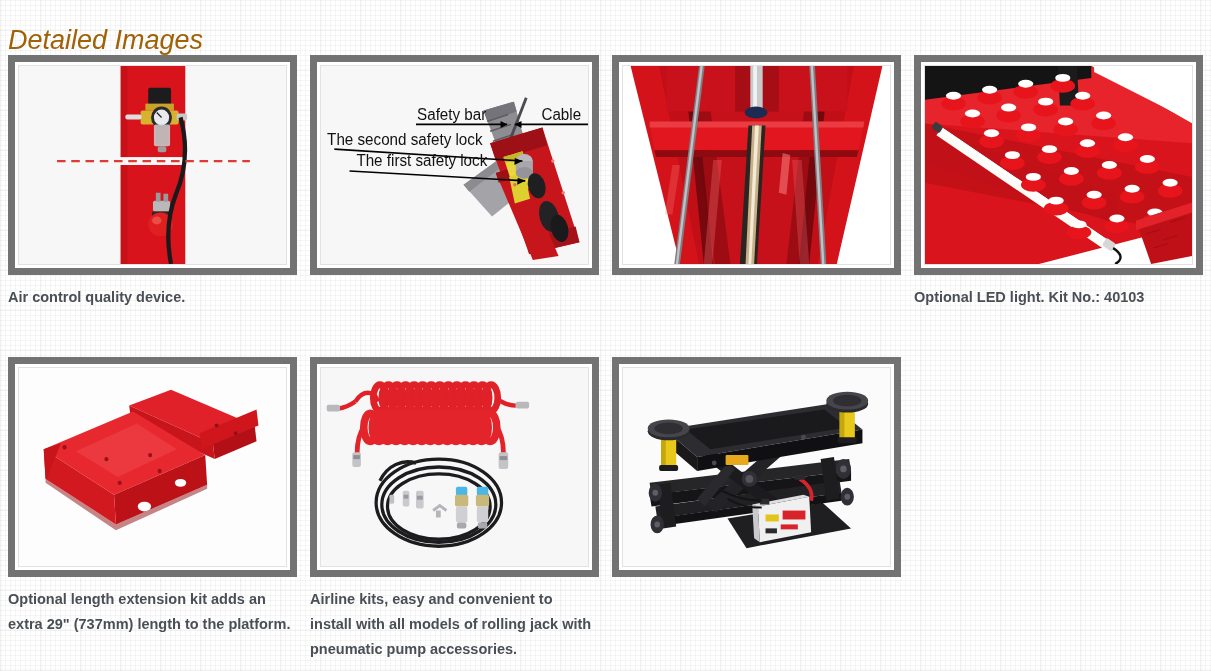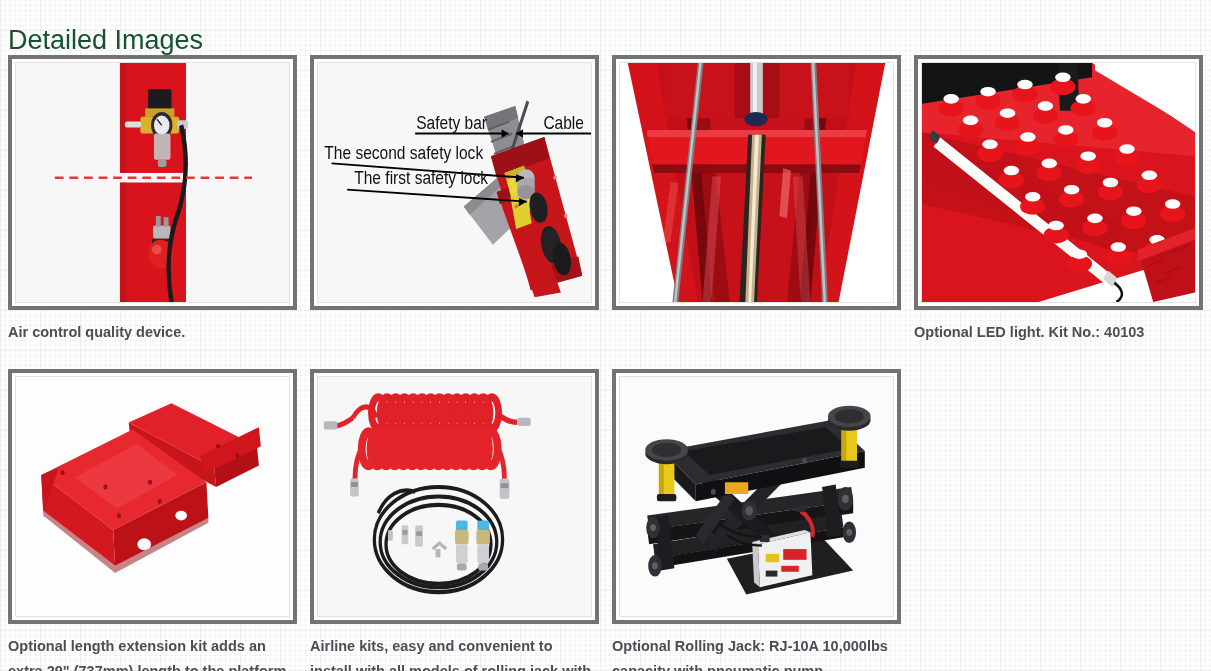--- a/index.html
+++ b/index.html
@@ -19,47 +19,48 @@
     font-family: "Liberation Sans", sans-serif;
     overflow: hidden;
     position: relative;
   }
   .page-title {
     position: absolute;
     left: 8px;
     top: 2px;
     font-size: 27px;
     font-weight: 400;
-    color: #14532d;
+    color: #a16207;
     letter-spacing: 0px;
     line-height: 40px;
+    font-style: italic;
   }
   .grid {
     position: absolute;
     left: 0;
     top: 55px;
     width: 1211px;
   }
   .row {
     display: flex;
     flex-direction: row;
   }
-  .row-2 { margin-top: 14px; }
+  .row-2 { margin-top: 2px; }
   .cell {
     width: 302px;
     box-sizing: border-box;
     padding: 0 6px 0 8px;
   }
   .frame {
-    border: 4px solid #737373;
+    border: 7px solid #737373;
     background: #ffffff;
     padding: 3px;
     box-sizing: border-box;
     width: 289px;
-    height: 255px;
+    height: 220px;
   }
   .frame-inner {
     border: 1px solid #e2e2e2;
     width: 100%;
     height: 100%;
     box-sizing: border-box;
     overflow: hidden;
     position: relative;
     background: #f7f7f7;
   }
@@ -549,18 +550,17 @@
             </g>
             <g fill="#5e5e66">
               <circle cx="34" cy="126" r="3"></circle>
               <circle cx="36" cy="158" r="3"></circle>
               <circle cx="232" cy="102" r="3.4"></circle>
               <circle cx="236" cy="130" r="3"></circle>
             </g>
           </svg>
         </div>
       </div>
-      <div class="caption">Optional Rolling Jack: RJ-10A 10,000lbs capacity with pneumatic pump.</div>
     </div>
 
     <div class="cell"></div>
   </div>
 </div>
 
 </body></html>

